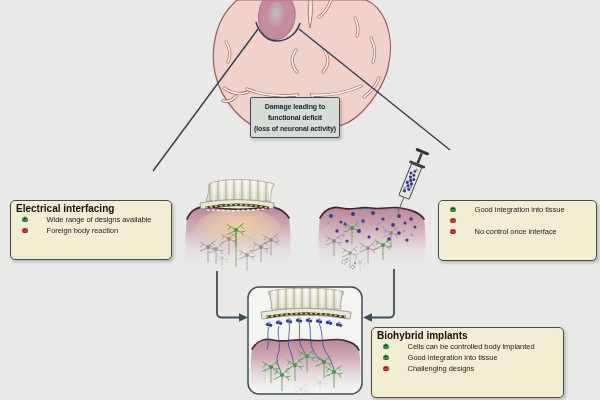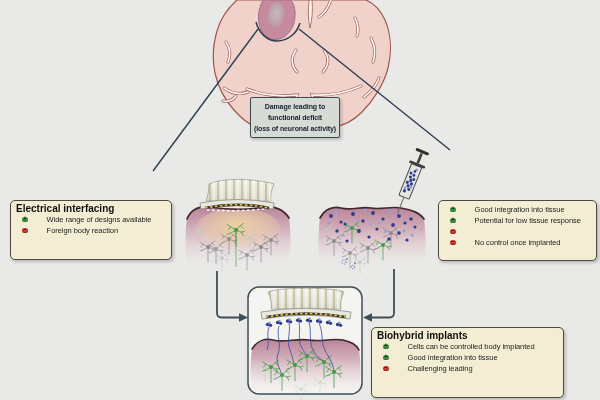--- a/index.html
+++ b/index.html
@@ -360,35 +360,29 @@
 
 <div class="infobox" id="box-cell">
   <ul>
     <li>
           <span class="bullet" data-polarity="positive">
             <span class="glyph">+</span>
           </span>
           <span class="itxt">Good integration into tissue</span>
         </li>
     <li>
-          <span class="bullet" data-polarity="positive">
-            <span class="glyph">+</span>
-          </span>
-          <span class="itxt">Potential for low tissue response</span>
-        </li>
-    <li>
           <span class="bullet" data-polarity="negative">
             <span class="glyph">−</span>
           </span>
         </li>
     <li>
           <span class="bullet" data-polarity="negative">
             <span class="glyph">−</span>
           </span>
-          <span class="itxt">No control once implanted</span>
+          <span class="itxt">No control once interface</span>
         </li>
   </ul>
 </div>
 
 <div class="infobox" id="box-biohybrid">
   <div class="title">Biohybrid implants</div>
   <ul>
     <li>
           <span class="bullet" data-polarity="positive">
             <span class="glyph">+</span>
@@ -398,18 +392,18 @@
     <li>
           <span class="bullet" data-polarity="positive">
             <span class="glyph">+</span>
           </span>
           <span class="itxt">Good integration into tissue</span>
         </li>
     <li>
           <span class="bullet" data-polarity="negative">
             <span class="glyph">−</span>
           </span>
-          <span class="itxt">Challenging leading</span>
+          <span class="itxt">Challenging designs</span>
         </li>
   </ul>
 </div>
 
 </div>
 
 </body></html>

